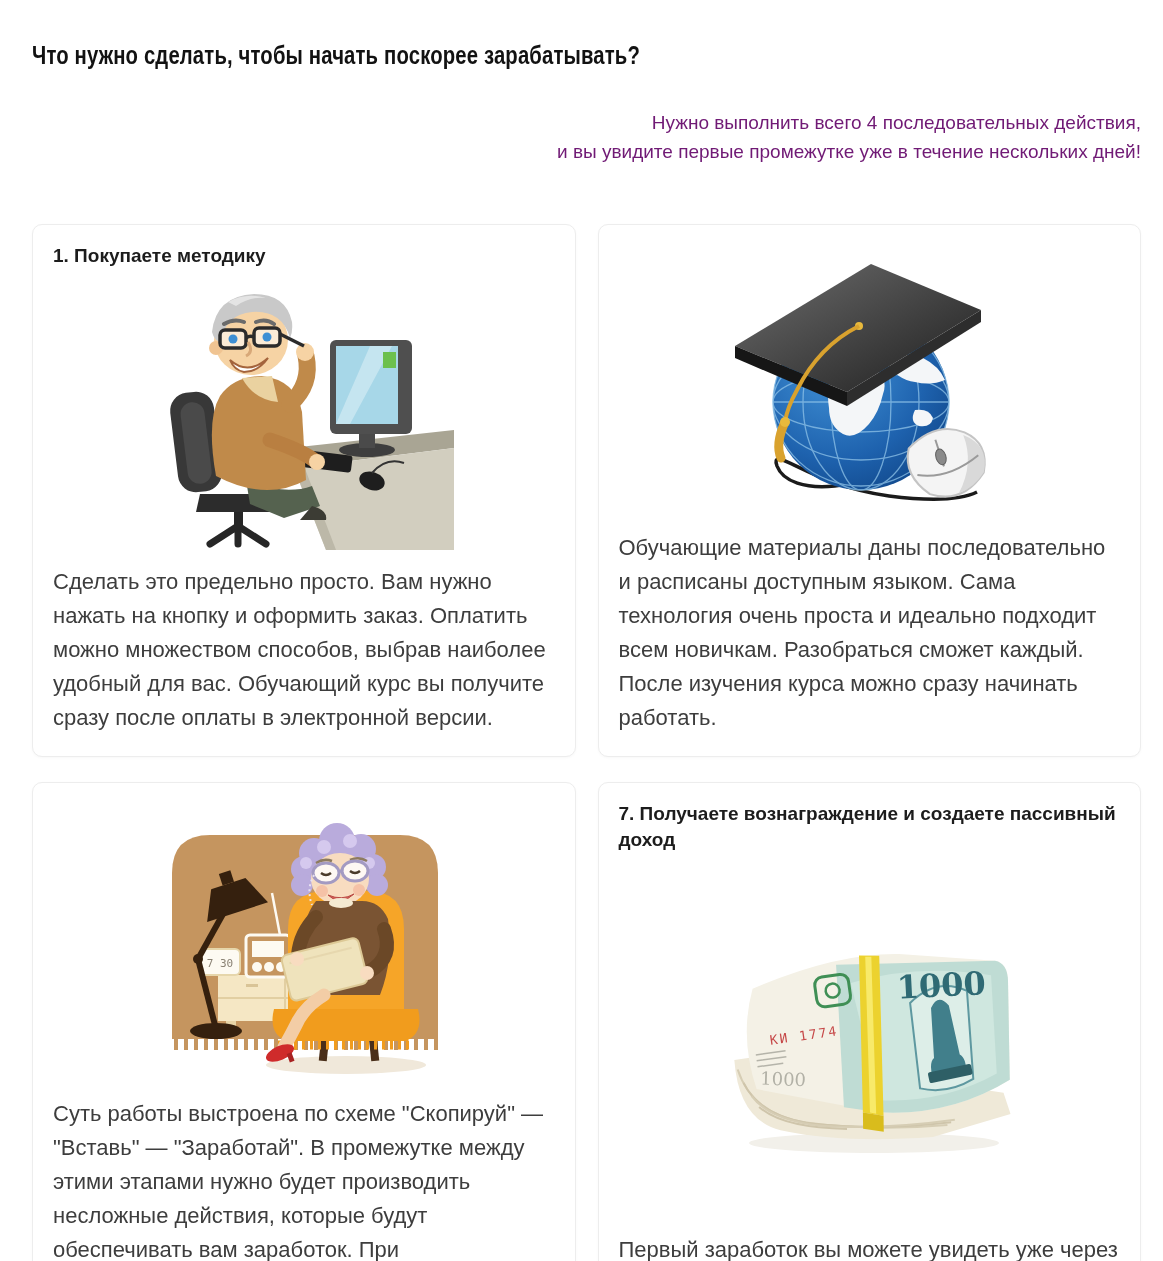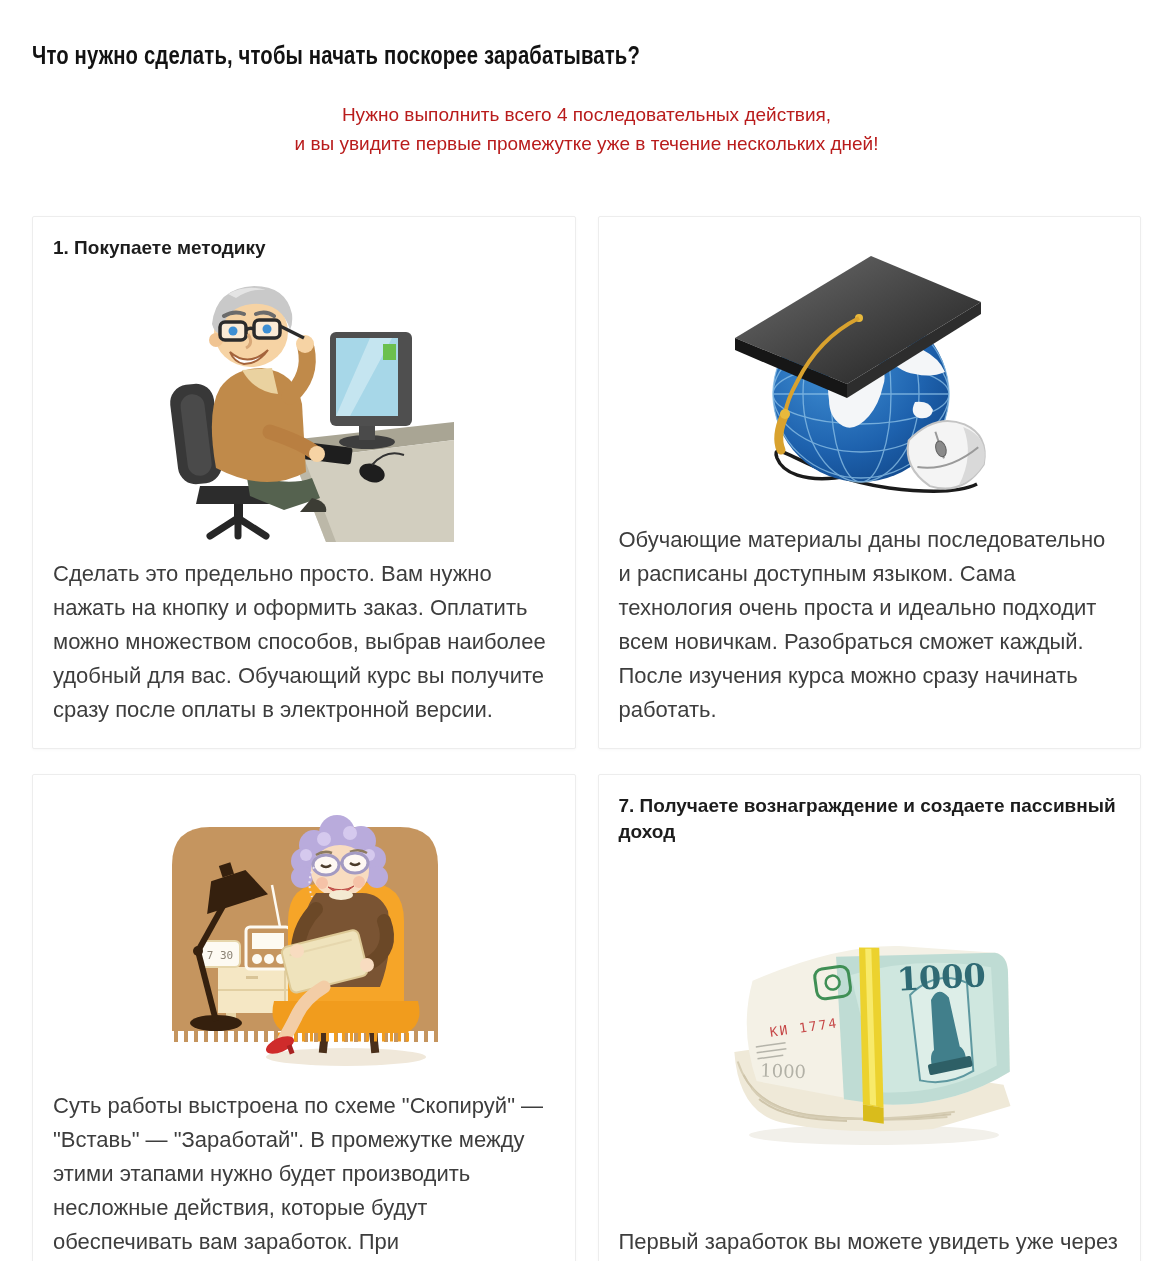--- a/index.html
+++ b/index.html
@@ -8,29 +8,29 @@
     font-family:"Liberation Sans",sans-serif;
     -webkit-font-smoothing:antialiased;
   }
   .page{padding:40px 22px 20px 32px;}
   .title{
     font-size:26px;font-weight:700;color:#121212;margin:0;
     white-space:nowrap;transform:scaleX(0.78);transform-origin:left center;
     letter-spacing:0.2px;
   }
   .subtitle{
-    margin-top:30px;text-align:center;font-size:19px;line-height:1.5;
-    color:#b91c1c;
+    margin-top:38px;text-align:right;font-size:19px;line-height:1.5;
+    color:#701a75;
   }
   .grid{
     margin-top:58px;display:grid;grid-template-columns:1fr 1fr;
     column-gap:22px;row-gap:25px;
   }
   .card{
-    background:#fff;border:1px solid #ededed;border-radius:2px;
+    background:#fff;border:1px solid #ededed;border-radius:10px;
     padding:18px 20px 20px;display:flex;flex-direction:column;
     box-shadow:0 1px 3px rgba(0,0,0,0.03);
   }
   .card-heading{
     font-size:19px;font-weight:700;color:#1c1c1c;line-height:1.4;margin:0;
   }
   .card-figure{
     flex:1;min-height:272px;display:flex;align-items:center;justify-content:center;
     margin:6px 0 10px;
   }

